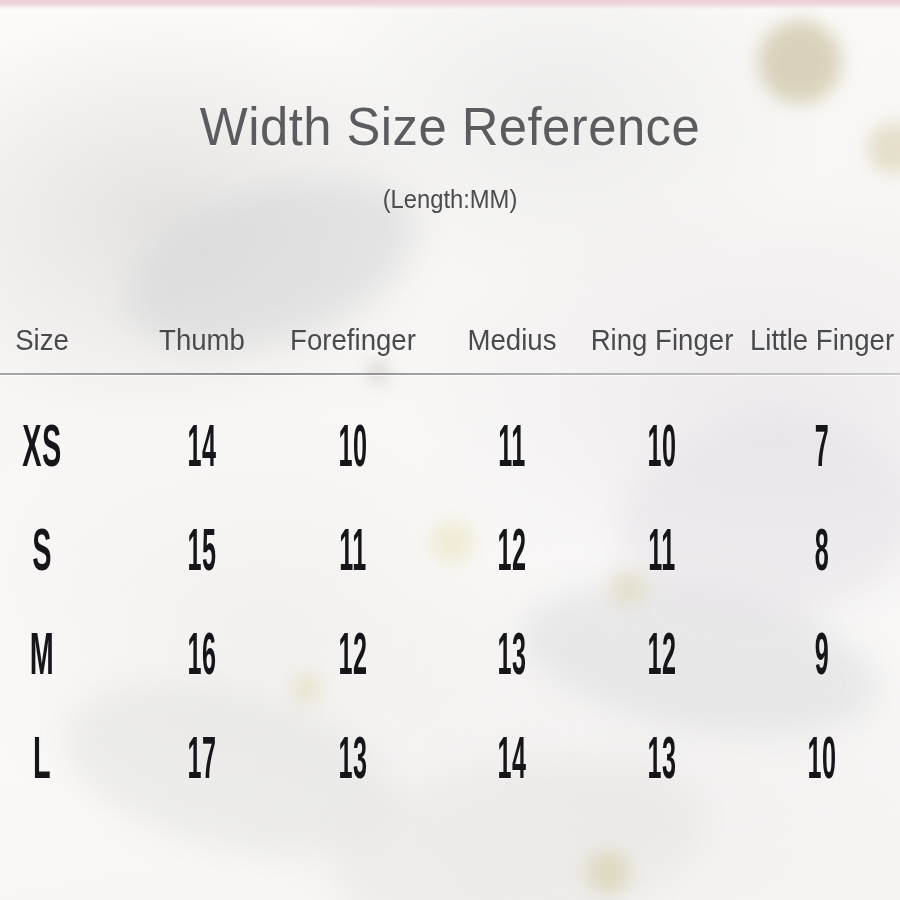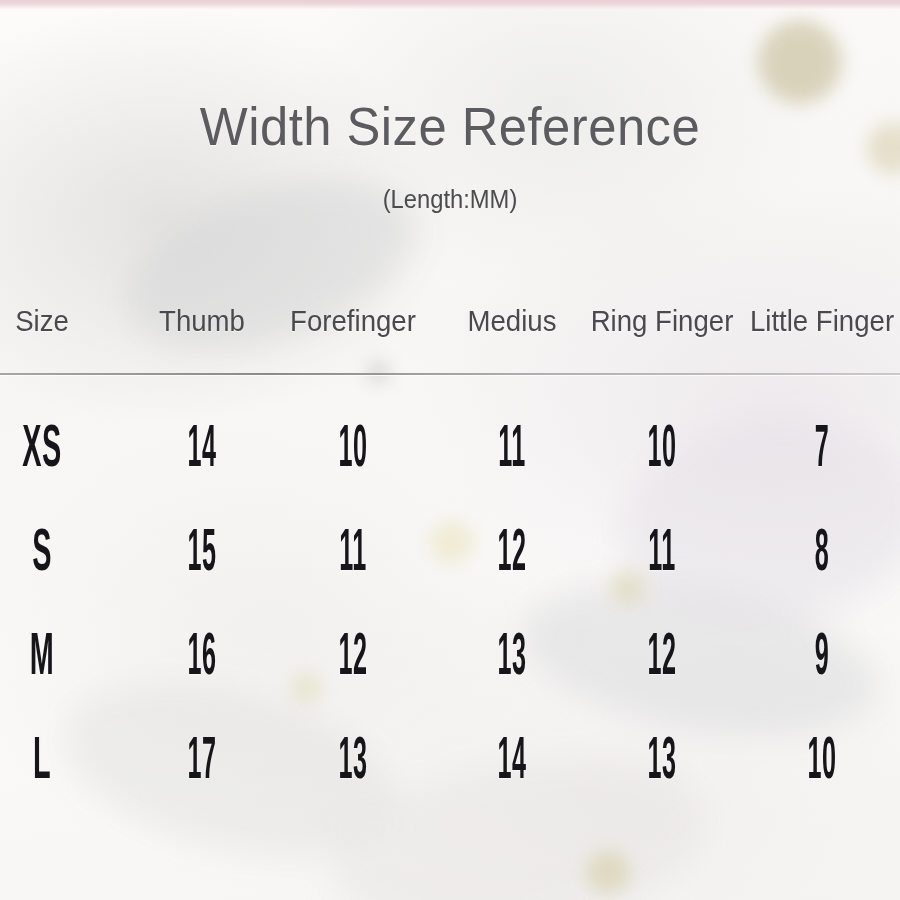--- a/index.html
+++ b/index.html
@@ -93,21 +93,21 @@
     font-size: 25px;
     font-weight: 400;
     color: #4c4c50;
     font-family: "Liberation Sans Narrow", "Liberation Sans", sans-serif;
     transform: scaleX(0.95);
   }
 
   .table-head {
     position: absolute;
     left: 0;
-    top: 304px;
+    top: 323px;
     width: 776px;
     height: 56px;
   }
 
   .head-cell {
     position: absolute;
     top: 0;
     font-size: 30px;
     font-weight: 400;
     color: #4a4a4e;

